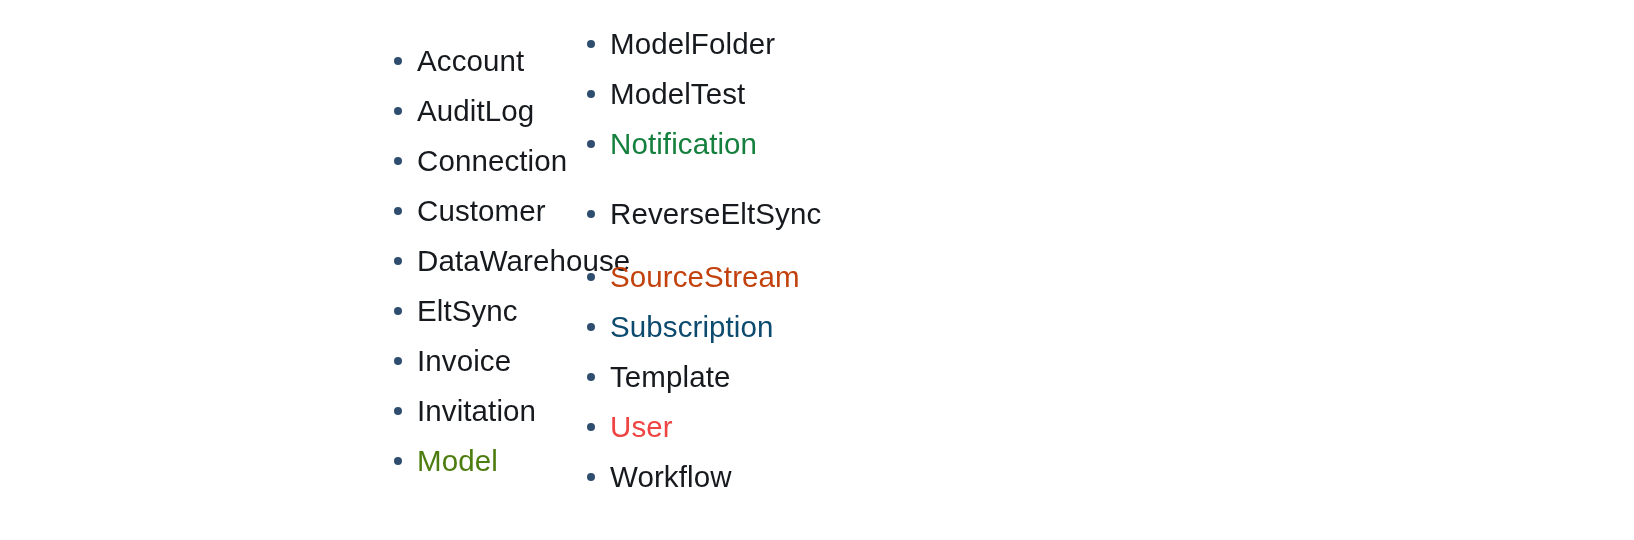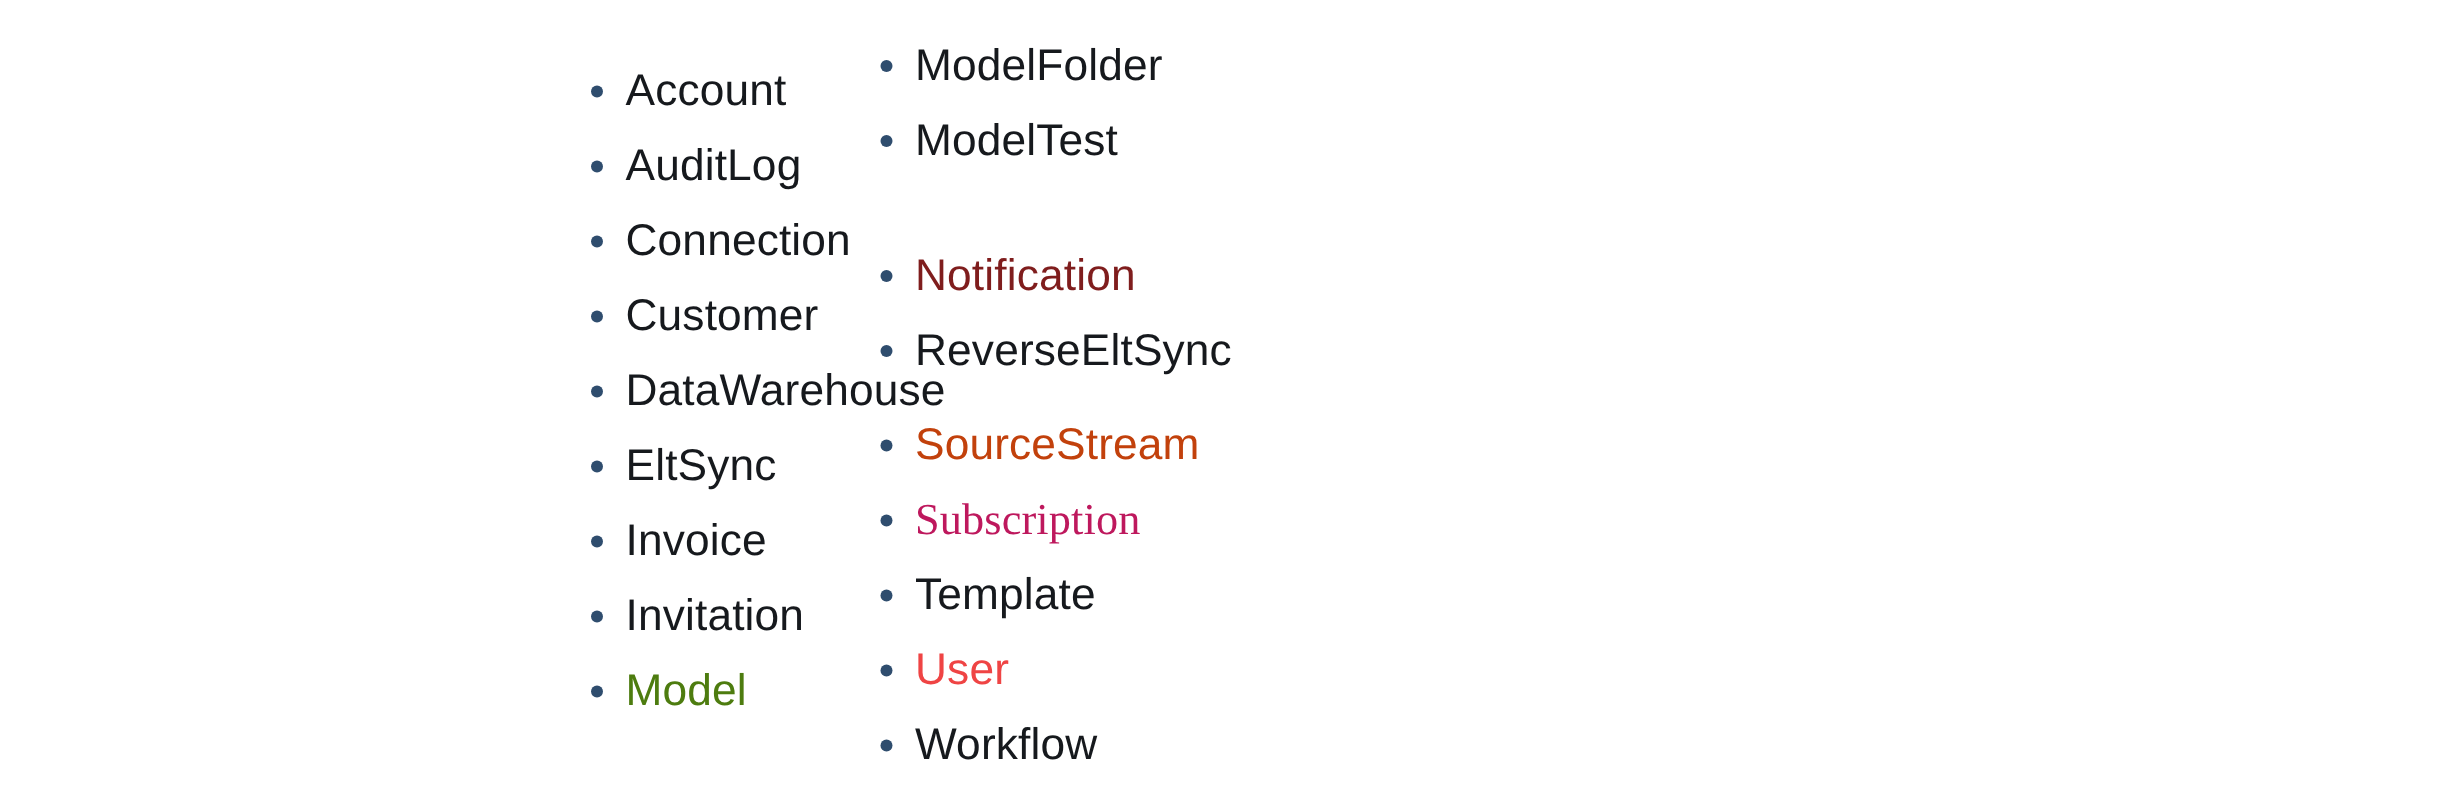--- a/index.html
+++ b/index.html
@@ -132,33 +132,33 @@
     <div class="column column-right">
       <ul class="entity-list">
         <li style="color: rgb(22, 25, 29);">
           <span class="bullet" style="background: rgb(47, 77, 110);"></span>
           <span class="label">ModelFolder</span>
         </li>
         <li style="color: rgb(22, 25, 29);">
           <span class="bullet" style="background: rgb(47, 77, 110);"></span>
           <span class="label">ModelTest</span>
         </li>
-        <li style="color: #7f1d1d; margin-top: 40px;">
+        <li style="color: #15803d;">
           <span class="bullet" style="background: rgb(47, 77, 110);"></span>
           <span class="label">Notification</span>
         </li>
-        <li style="color: rgb(22, 25, 29);">
+        <li style="color: rgb(22, 25, 29); margin-top: 20px;">
           <span class="bullet" style="background: rgb(47, 77, 110);"></span>
           <span class="label">ReverseEltSync</span>
         </li>
         <li style="color: #c2410c; margin-top: 13px;">
           <span class="bullet" style="background: rgb(47, 77, 110);"></span>
           <span class="label">SourceStream</span>
         </li>
-        <li style="color: #be185d; font-family: Liberation Serif, serif;">
+        <li style="color: #0c4a6e;">
           <span class="bullet" style="background: rgb(47, 77, 110);"></span>
           <span class="label">Subscription</span>
         </li>
         <li style="color: rgb(22, 25, 29);">
           <span class="bullet" style="background: rgb(47, 77, 110);"></span>
           <span class="label">Template</span>
         </li>
         <li style="color: #ef4444;">
           <span class="bullet" style="background: rgb(47, 77, 110);"></span>
           <span class="label">User</span>

